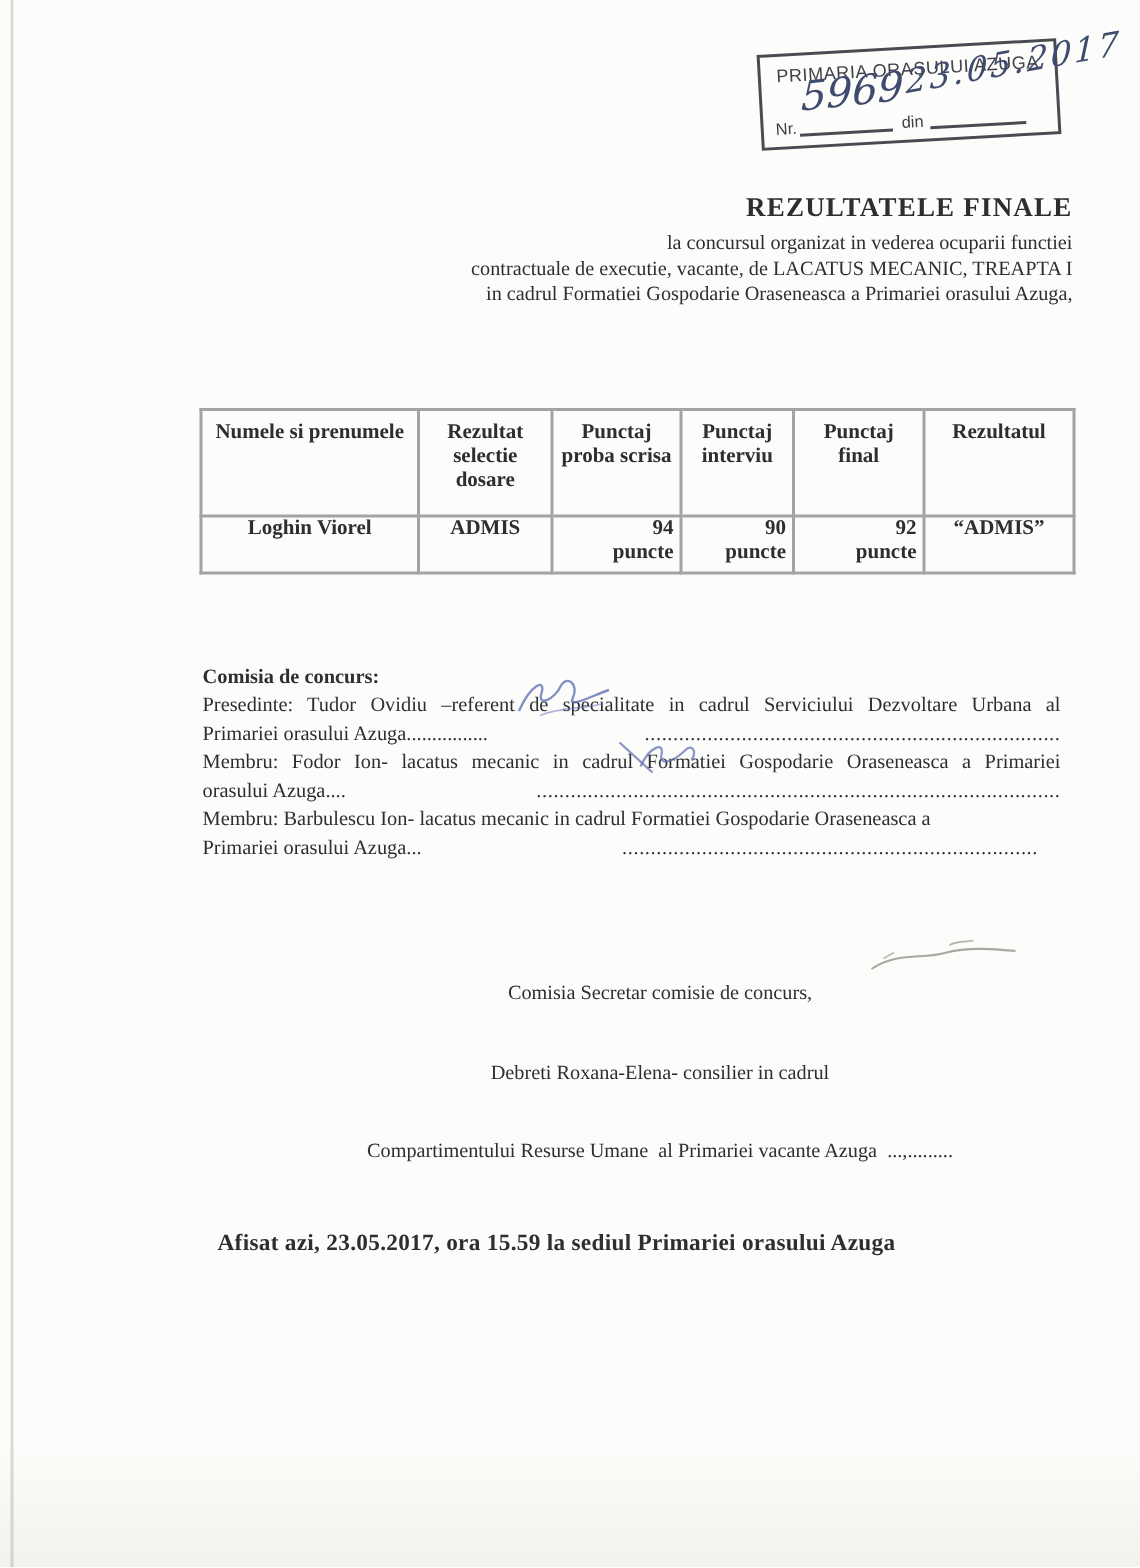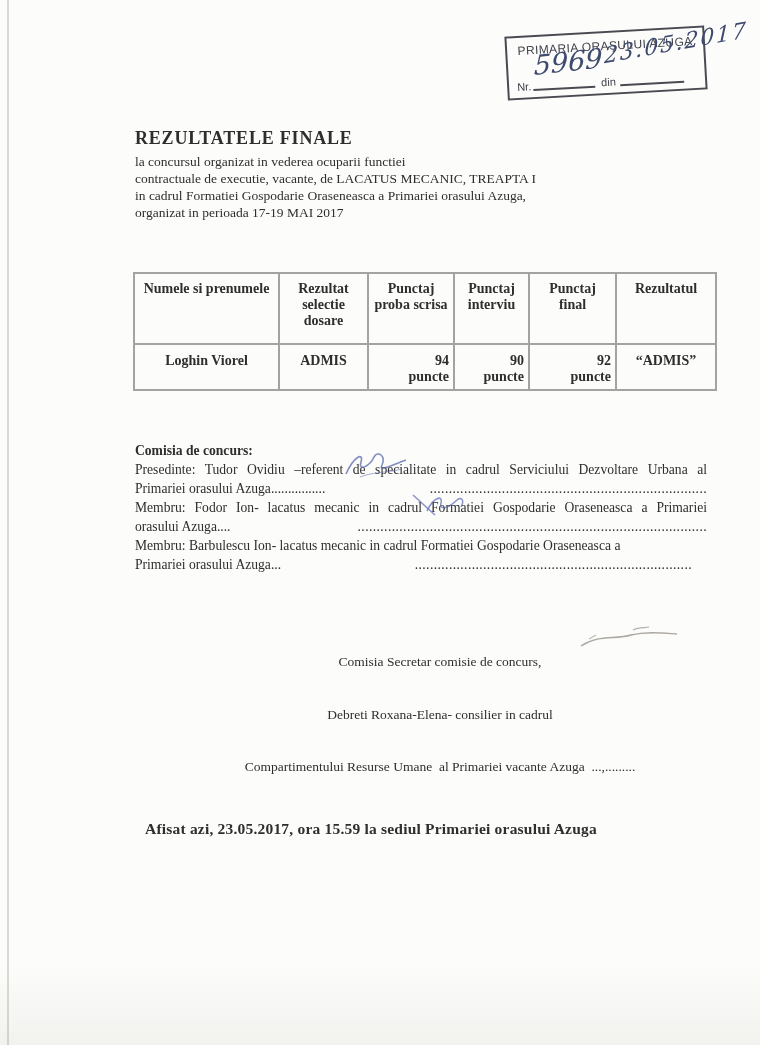--- a/index.html
+++ b/index.html
@@ -24,30 +24,30 @@
   .stamp-org { text-align:center; font-size:12px; margin-top:6px; letter-spacing:0.4px; white-space:nowrap; }
   .stamp-row { position:absolute; left:8px; bottom:5px; display:flex; align-items:flex-end; font-size:11px; }
   .stamp-underline1 { display:inline-block; width:62px; border-bottom:2px solid #4a4a52; margin:0 6px 1px 2px; height:10px; }
   .stamp-underline2 { display:inline-block; width:64px; border-bottom:2px solid #4a4a52; margin:0 0 1px 4px; height:10px; }
   .hand { font-family:"DejaVu Serif", serif; font-style:italic; color:#3e4a6e; }
   .stamp-number { position:absolute; left:26px; top:11px; font-size:27px; transform:rotate(-3deg) skewX(-8deg); }
   .stamp-date { position:absolute; left:96px; top:1px; font-size:22px; letter-spacing:2px;
     transform:rotate(-7deg) skewX(-12deg); white-space:nowrap; }
 
   
-  .title-block { position:absolute; left:135px; top:128px; width:580px; text-align:left; }
+  .title-block { position:absolute; left:135px; top:128px; width:580px; text-align:right; }
   .title-heading { font-size:18px; font-weight:bold; letter-spacing:0.8px; margin:0 0 4px 0; }
   .title-line { font-size:13.5px; line-height:17px; }
 
   
   table.results { position:absolute; left:133px; top:272px; width:582px;
     border-collapse:collapse; table-layout:fixed; }
   .results th, .results td { border:2px solid #a3a3a3; vertical-align:top; }
   .results th { font-size:14px; font-weight:bold; padding:7px 4px 0; height:62px; text-align:center; }
-  .results td { font-size:14px; font-weight:bold; padding:8px 4px 0; height:36px; white-space:pre-line; }
+  .results td { font-size:14px; font-weight:bold; padding:0 4px 0; height:36px; white-space:pre-line; }
   .c-center { text-align:center; }
   .c-left { text-align:right; padding-left:8px !important; }
 
   
   .commission { position:absolute; left:135px; top:441px; width:572px;
     font-size:13.6px; line-height:19px; }
   .commission .bold { font-weight:bold; }
   .stretch { text-align:justify; text-align-last:justify; }
   .dotted-row { display:flex; }
   .dotted-row .dots { margin-left:auto; white-space:nowrap; overflow:hidden; letter-spacing:0.4px; }
@@ -82,21 +82,20 @@
     </div>
     <div class="stamp-number hand">5969</div>
     <div class="stamp-date hand">23.05.2017</div>
   </div>
 
   <div class="title-block">
     <div class="title-heading">REZULTATELE FINALE</div>
     <div class="title-line">la concursul organizat in vederea ocuparii functiei</div>
     <div class="title-line">contractuale de executie, vacante, de LACATUS MECANIC, TREAPTA I</div>
     <div class="title-line">in cadrul Formatiei Gospodarie Oraseneasca a Primariei orasului Azuga,</div>
-    <div class="title-line">organizat in perioada 17-19 MAI 2017</div>
   </div>
 
   <table class="results">
     <colgroup>
       <col style="width:145px">
         <col style="width:89px">
         <col style="width:86px">
       <col style="width:75px">
         <col style="width:87px">
         <col style="width:100px">

